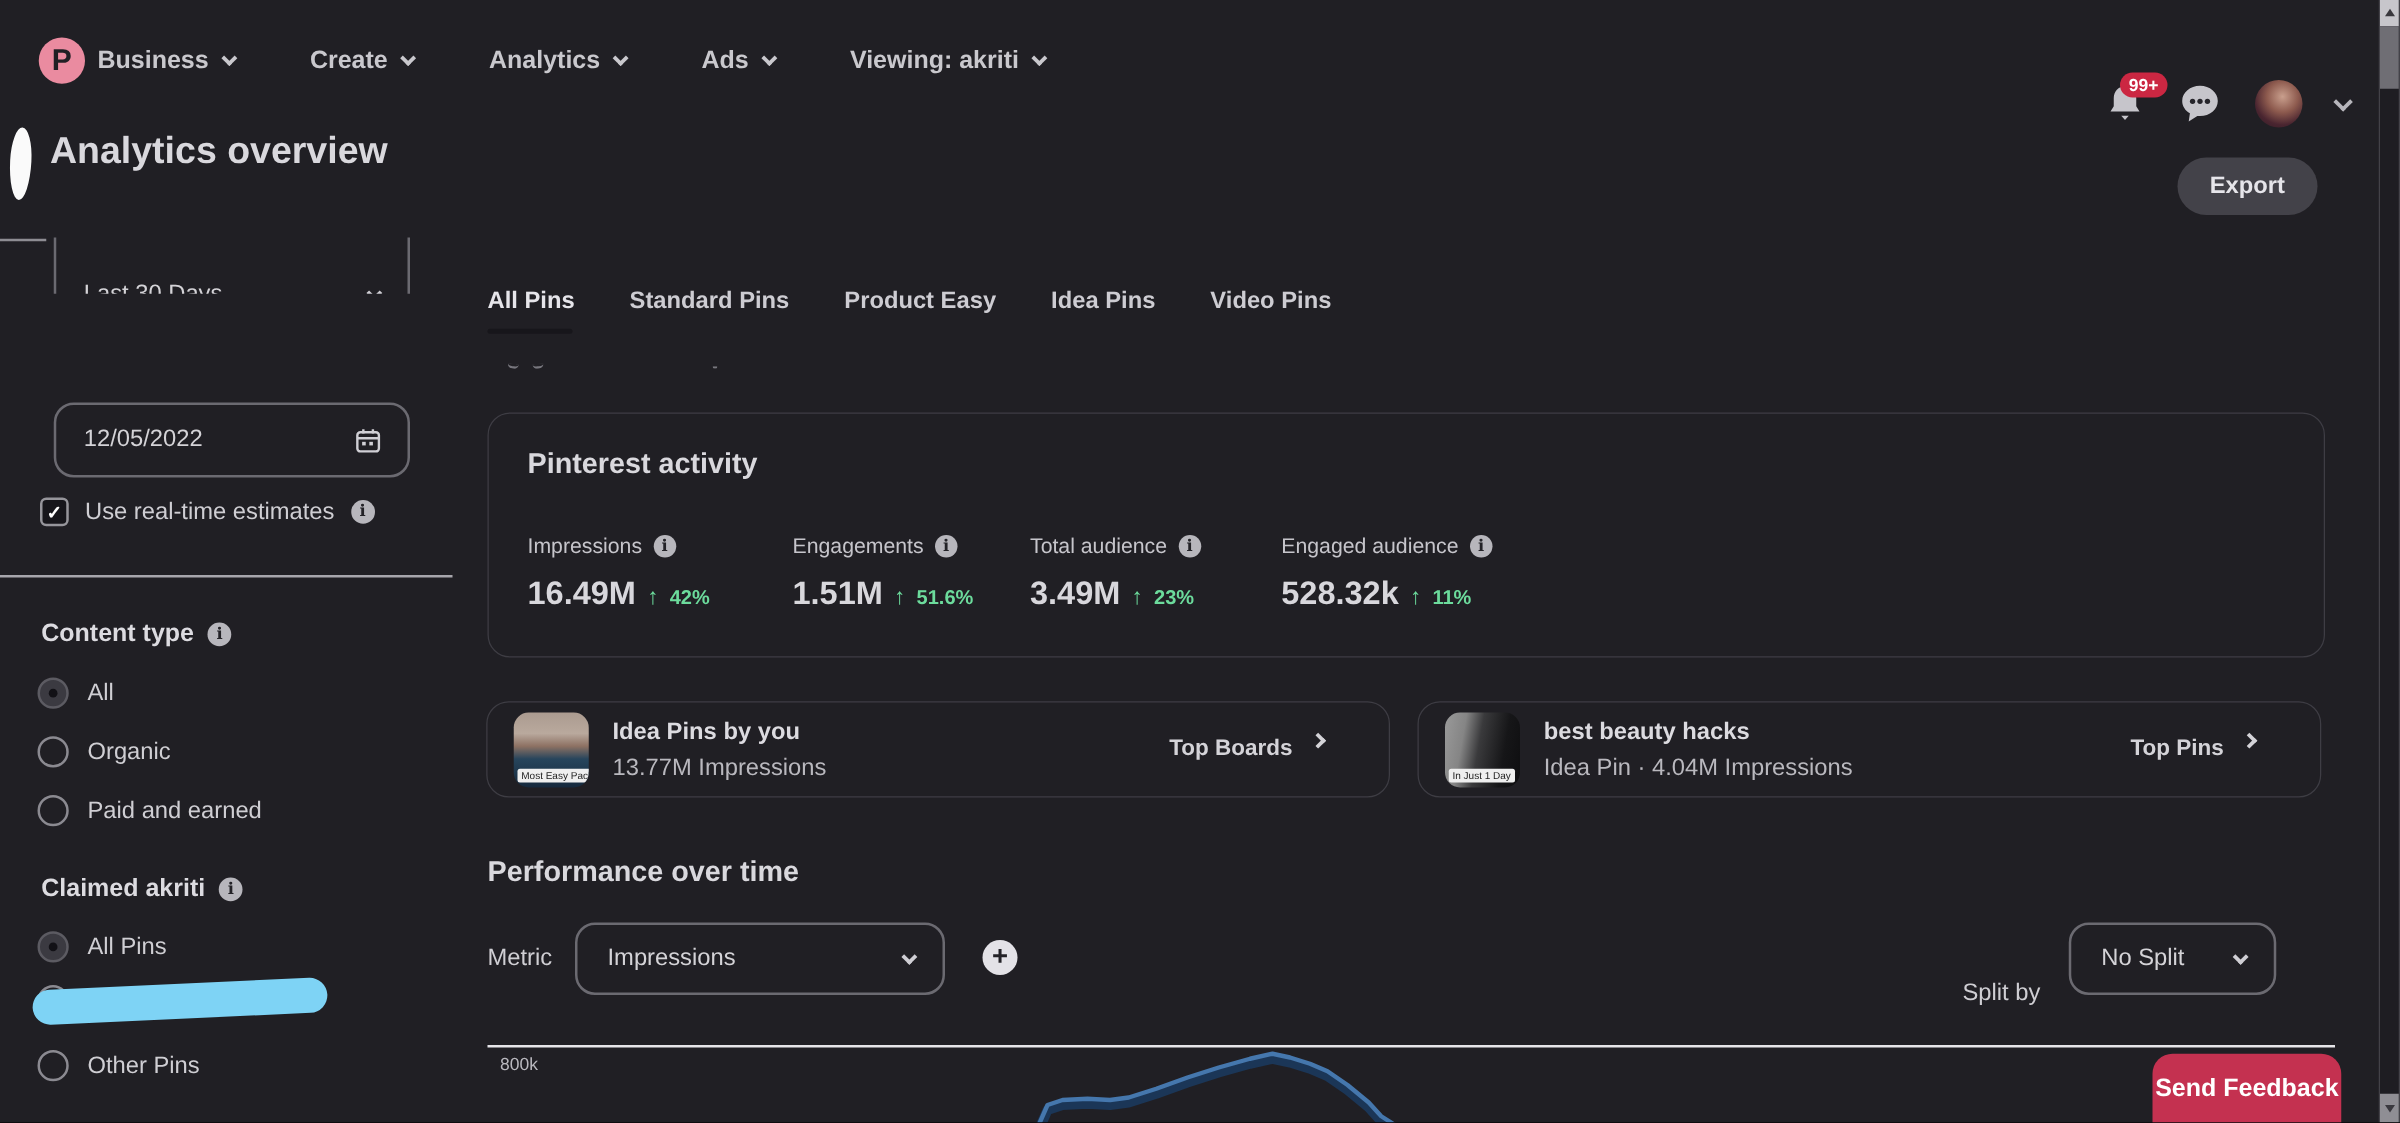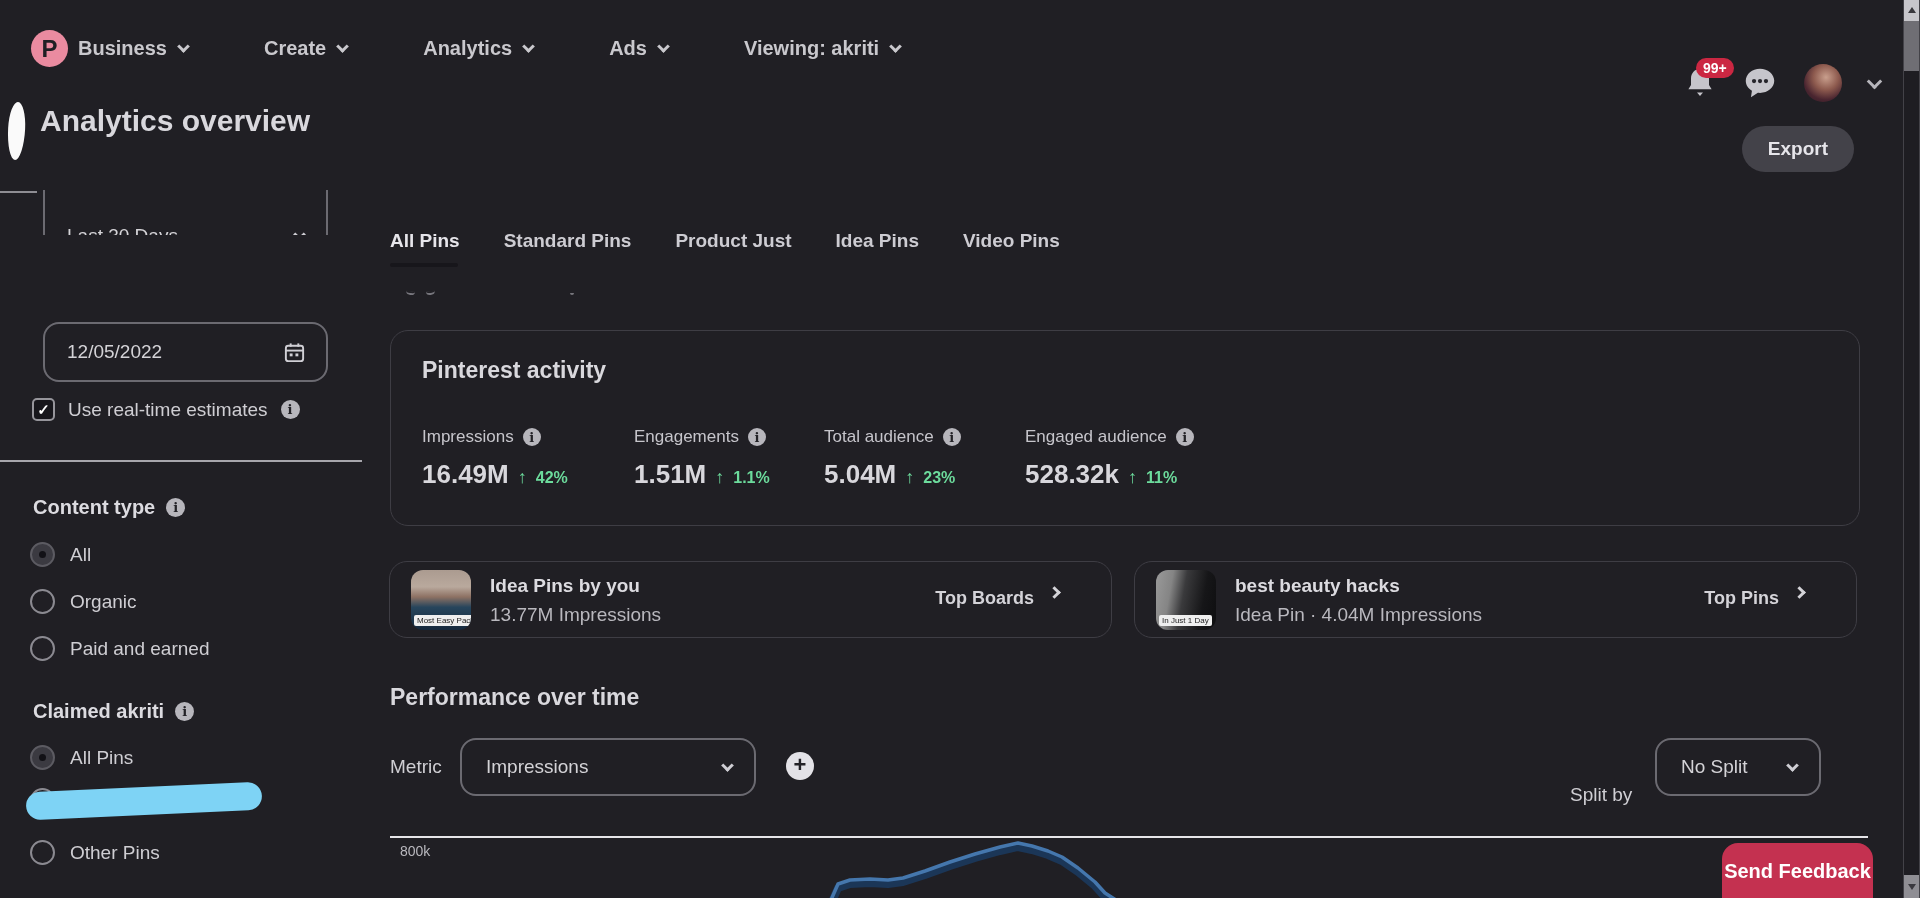--- a/index.html
+++ b/index.html
@@ -8,21 +8,21 @@
     position:relative; width:1920px; height:898px; overflow:hidden;
     background:#201f24; font-family:"Liberation Sans", sans-serif;
     color:#d8d7dc;
   }
   
   .nav { position:absolute; left:0; top:0; width:1920px; height:80px; background:#201f24; }
   .logo { position:absolute; left:31px; top:30px; width:37px; height:37px; border-radius:50%;
           background:#ea8ba0; display:flex; align-items:center; justify-content:center;
           color:#201f24; font-weight:bold; font-size:24px; cursor:pointer; }
   .nav-items { position:absolute; left:78px; top:0; height:80px; display:flex; align-items:center;
-               padding-top:16px; gap:76px; }
+               padding-top:16px; gap:60px; }
   .nav-item { display:flex; align-items:center; gap:12px; color:#c9c8cd; font-size:20px; font-weight:bold; cursor:pointer; }
   .chev { display:inline-block; width:9px; height:9px;
           border-right:3px solid currentColor; border-bottom:3px solid currentColor;
           transform:rotate(45deg); margin-top:-4px; }
   .chev-r { transform:rotate(-45deg); margin-top:0; }
   .nav-right { position:absolute; right:40px; top:0; height:80px; display:flex; align-items:center;
                padding-top:14px; gap:27px;margin-top:36px; }
   .bell-wrap { position:relative; width:32px; height:34px; cursor:pointer; }
   .badge { position:absolute; left:12px; top:-8px; background:#cb2742; color:#fff;
            font-size:14px; font-weight:bold; padding:3px 7px; border-radius:12px; line-height:1; }
@@ -247,21 +247,21 @@
     <div class="radio-row" style="top:680px;">
       <span class="radio"></span>
       <span class="side-label">Other Pins</span>
     </div>
   </div>
 
   <div class="main">
     <div class="tabs">
       <div class="tab active">All Pins</div>
       <div class="tab">Standard Pins</div>
-      <div class="tab">Product Just</div>
+      <div class="tab">Product Easy</div>
       <div class="tab">Idea Pins</div>
       <div class="tab">Video Pins</div>
     </div>
     <div class="tab-underline"></div>
 
     <div class="frag" style="left:44px; transform:rotate(8deg);"></div>
     <div class="frag" style="left:64px; transform:rotate(-6deg);"></div>
     <div class="frag" style="left:208px; width:4px;"></div>
 
     <div class="card activity-card">
@@ -279,30 +279,30 @@
         </div>
       </div>
       <div class="metric-col" style="left:243px;">
         <div class="metric-label">
           <span>Engagements</span>
           <span class="info" style="width:18px;height:18px;">i</span>
         </div>
         <div class="metric-valrow">
           <span class="metric-value">1.51M</span>
           <span class="up-arrow">↑</span>
-          <span class="metric-change">1.1%</span>
+          <span class="metric-change">51.6%</span>
         </div>
       </div>
       <div class="metric-col" style="left:433px;">
         <div class="metric-label">
           <span>Total audience</span>
           <span class="info" style="width:18px;height:18px;">i</span>
         </div>
         <div class="metric-valrow">
-          <span class="metric-value">5.04M</span>
+          <span class="metric-value">3.49M</span>
           <span class="up-arrow">↑</span>
           <span class="metric-change">23%</span>
         </div>
       </div>
       <div class="metric-col" style="left:634px;">
         <div class="metric-label">
           <span>Engaged audience</span>
           <span class="info" style="width:18px;height:18px;">i</span>
         </div>
         <div class="metric-valrow">

